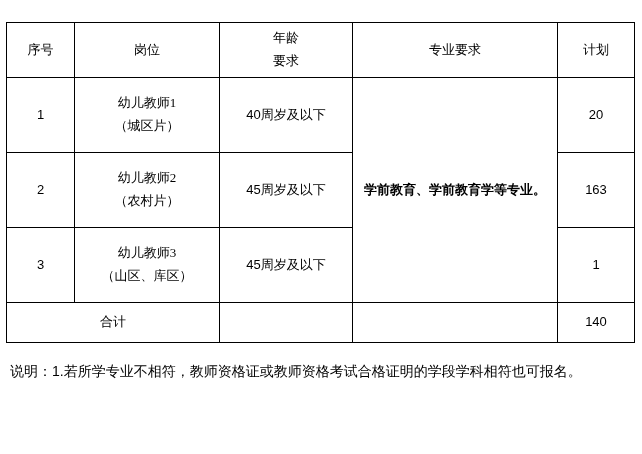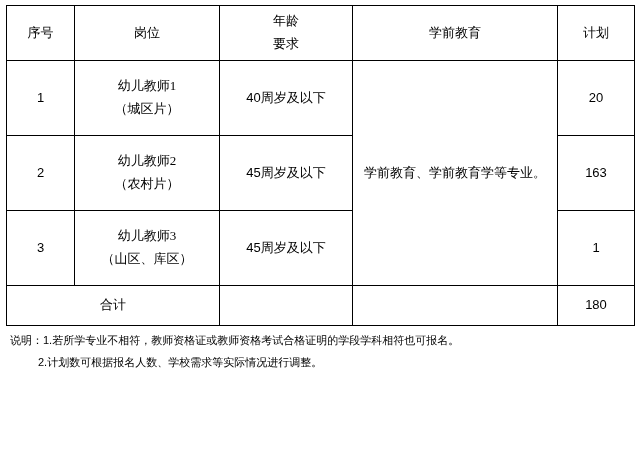--- a/index.html
+++ b/index.html
@@ -17,21 +17,21 @@
   .page {
     position: relative;
     width: 642px;
     height: 454px;
     box-sizing: border-box;
   }
   table.reqtable {
     border-collapse: collapse;
     table-layout: fixed;
     width: 628px;
-    margin: 5px 0 0 6px;
+    margin: 22px 0 0 6px;
     font-size: 13px;
   }
   table.reqtable td {
     border: 1px solid #000000;
     text-align: center;
     vertical-align: middle;
     padding: 4px 3px;
     line-height: 1.9;
     font-size: 13px;
   }
@@ -53,24 +53,25 @@
 
   .cell-stack span {
     display: block;
     line-height: 1.75;
     font-family: Liberation Serif, serif;
   }
   .major-cell {
     text-align: center;
     line-height: 2.6;
     padding: 0 14px;
+    font-weight: bold;
   }
   .notes {
-    margin: 3px 10px 0 10px;
-    font-size: 11px;
+    margin: 14px 10px 0 10px;
+    font-size: 14px;
     line-height: 2.0;
   }
   .notes .line1 { text-indent: 0; }
   .notes .line2 { text-indent: 28px; }
 </style>
 </head>
 <body>
 
 <div class="page">
 
@@ -83,21 +84,21 @@
       <col class="col-plan">
     </colgroup>
     <tbody>
       <tr>
         <td class="head-cell">序号</td>
         <td class="head-cell">岗位</td>
         <td class="head-cell head-two-line cell-stack">
           <span>年龄</span>
           <span>要求</span>
         </td>
-        <td class="head-cell">学前教育</td>
+        <td class="head-cell">专业要求</td>
         <td class="head-cell">计划</td>
       </tr>
 
       <tr class="row-tall">
         <td>1</td>
         <td class="cell-stack">
           <span>幼儿教师1</span>
           <span>（城区片）</span>
         </td>
         <td>40周岁及以下</td>
@@ -122,23 +123,22 @@
           <span>（山区、库区）</span>
         </td>
         <td>45周岁及以下</td>
         <td>1</td>
       </tr>
 
       <tr class="row-total">
         <td colspan="2">合计</td>
         <td></td>
         <td></td>
-        <td>180</td>
+        <td>140</td>
       </tr>
     </tbody>
   </table>
 
   <div class="notes">
     <div class="line1">说明：1.若所学专业不相符，教师资格证或教师资格考试合格证明的学段学科相符也可报名。</div>
-    <div class="line2">2.计划数可根据报名人数、学校需求等实际情况进行调整。</div>
   </div>
 
 </div>
 
 </body></html>

